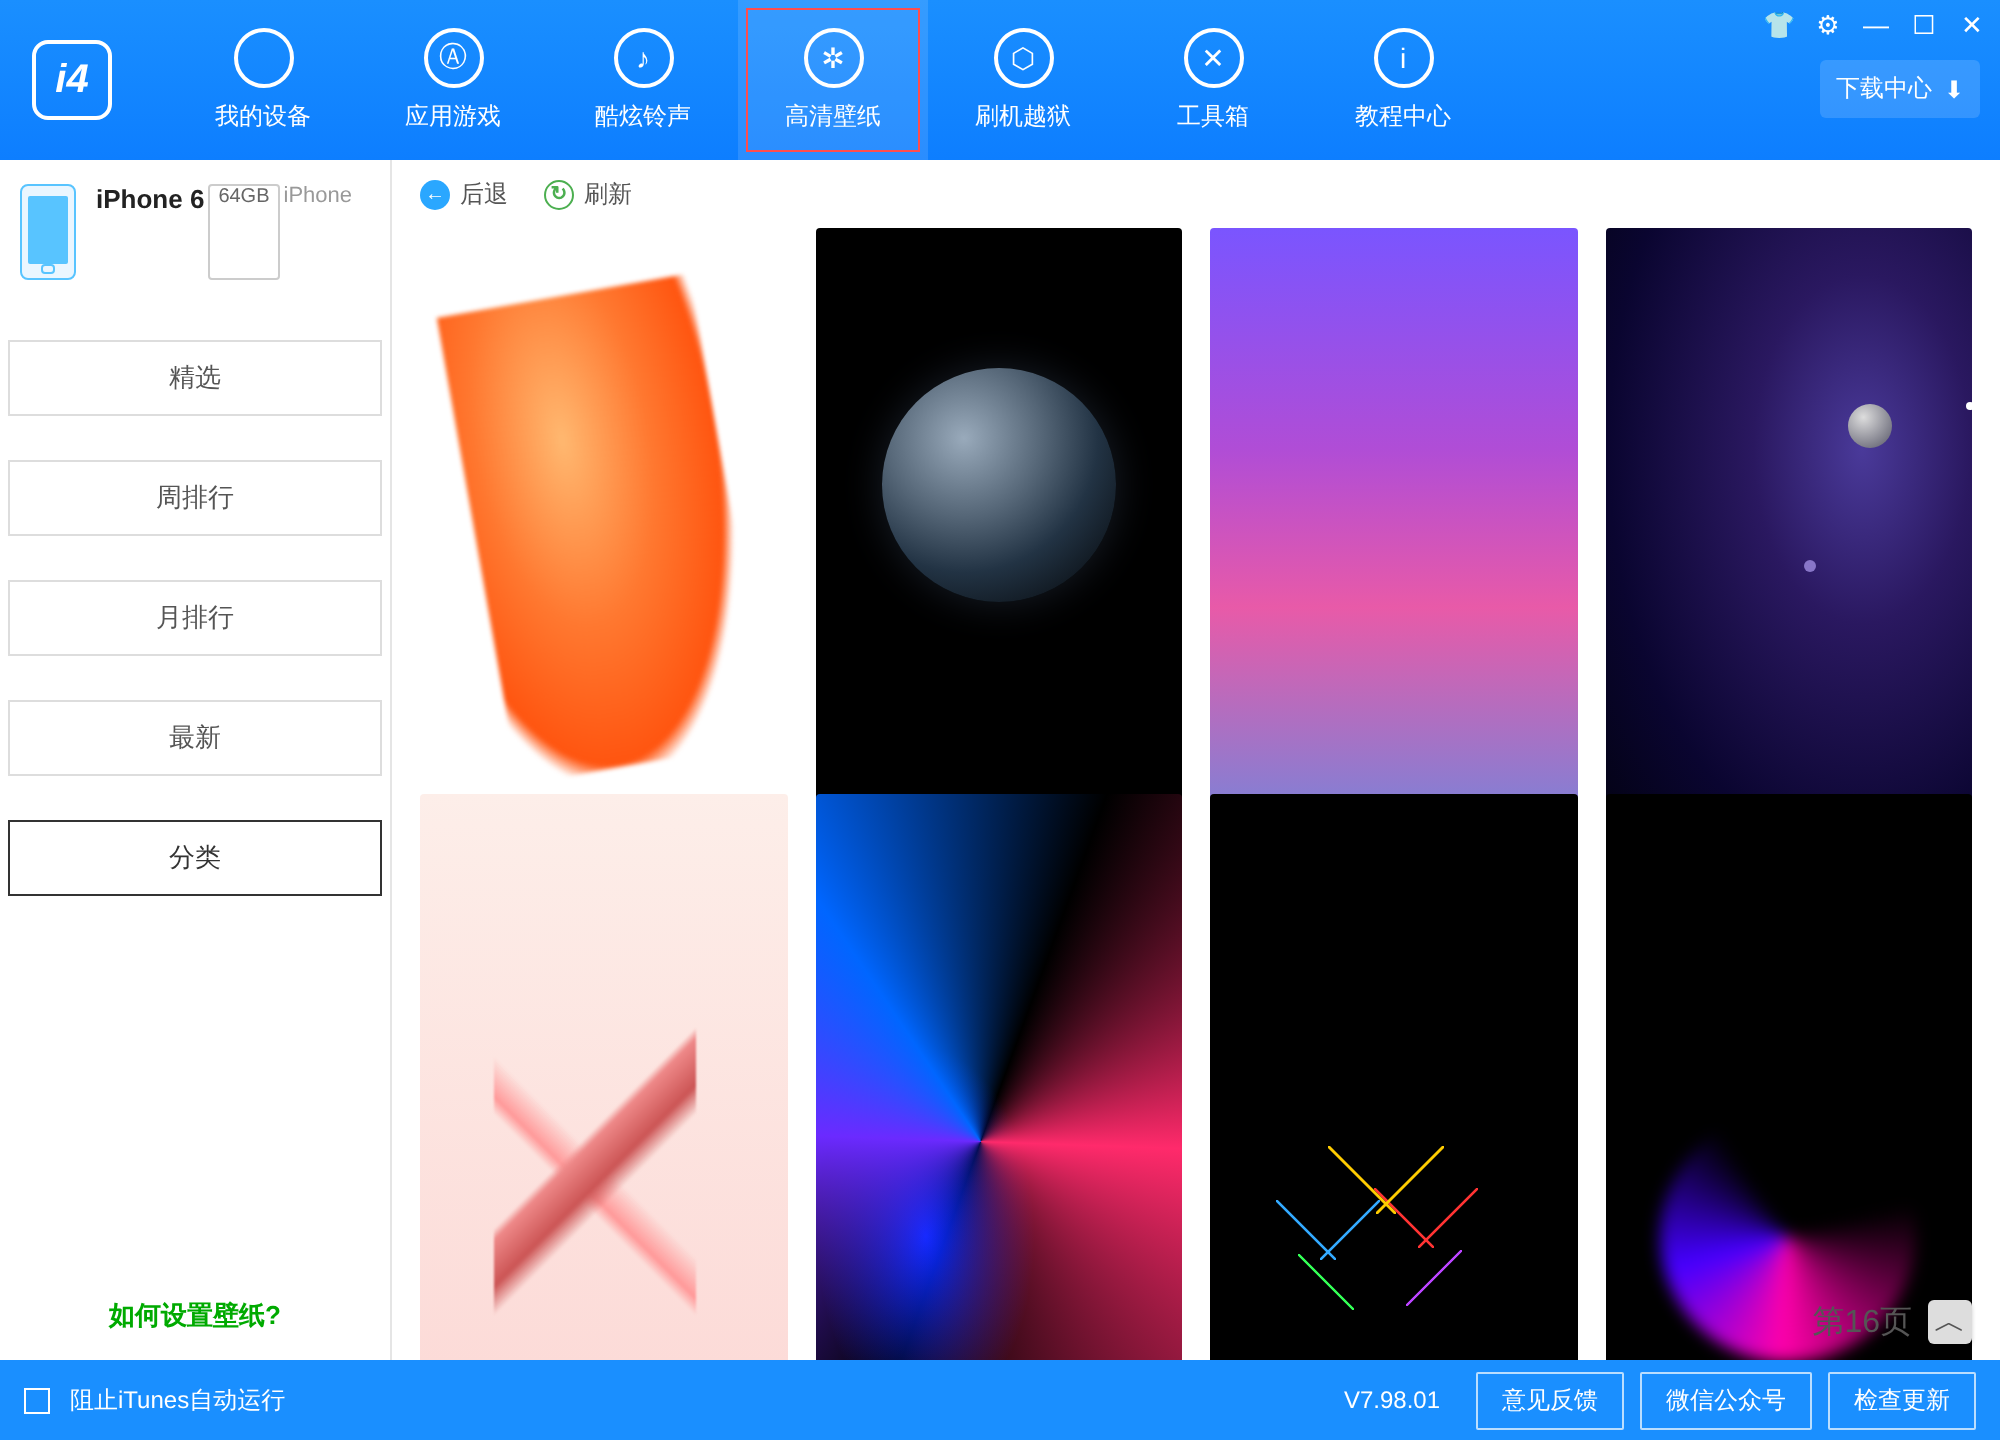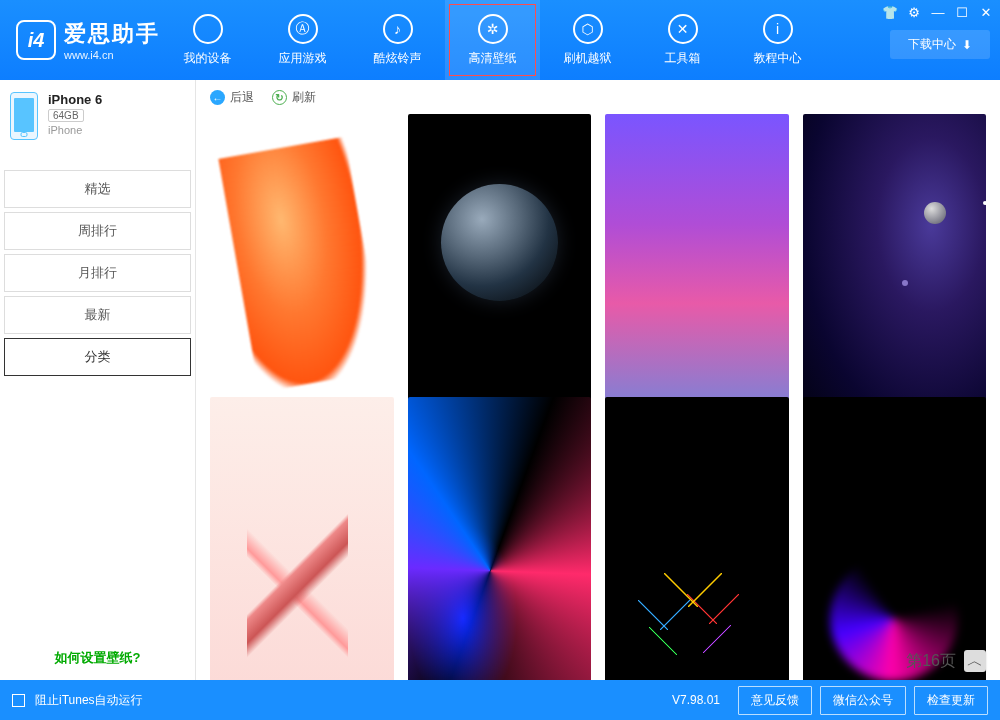--- a/index.html
+++ b/index.html
@@ -1,42 +1,42 @@
 <!DOCTYPE html>
 <html><head>
 <meta charset="utf-8">
 <style>
 *{margin:0;padding:0;box-sizing:border-box;font-family:"Microsoft YaHei",Arial,sans-serif}
 body{width:1000px;height:720px;overflow:hidden;background:#fff;font-size:12px}
 .header{height:80px;background:linear-gradient(#1a8fff,#0d7eff);display:flex;align-items:center;padding:0 8px;color:#fff;position:relative}
-.logo-block{display:flex;align-items:center;margin-left:8px}
+.logo-block{display:flex;align-items:center;margin-right:20px;margin-left:8px}
 .logo-icon{width:40px;height:40px;border:2px solid #fff;border-radius:8px;display:flex;align-items:center;justify-content:center;font-size:20px;font-weight:bold;font-style:italic;margin-right:8px}
 .logo-text{display:flex;flex-direction:column}
 .logo-title{font-size:22px;font-weight:bold;letter-spacing:2px}
 .logo-url{font-size:11px;opacity:.9}
 .nav{display:flex;height:100%}
 .nav-item{width:95px;display:flex;flex-direction:column;align-items:center;justify-content:center;cursor:pointer;position:relative}
 .nav-item.active{background:rgba(255,255,255,.12)}
 .nav-item.active::after{content:"";position:absolute;inset:4px;border:1px solid #ff4d4d;pointer-events:none}
 .nav-icon{width:30px;height:30px;border:2px solid #fff;border-radius:50%;display:flex;align-items:center;justify-content:center;margin-bottom:6px;font-size:14px}
 .nav-label{font-size:12px}
 .win-controls{position:absolute;top:4px;right:6px;display:flex;gap:8px}
 .win-btn{width:16px;height:16px;display:flex;align-items:center;justify-content:center;cursor:pointer;font-size:13px;color:#fff}
-.download-center{position:absolute;top:30px;right:10px;background:rgba(255,255,255,.15);padding:6px 18px;border-radius:3px;font-size:12px;cursor:pointer;display:flex;align-items:center;gap:6px}
+.download-center{position:absolute;top:30px;right:10px;background:rgba(255,255,255,.15);padding:6px 8px;border-radius:3px;font-size:12px;cursor:pointer;display:flex;align-items:center;gap:6px}
 .body{display:flex;height:600px}
 .sidebar{width:196px;border-right:1px solid #e5e5e5;display:flex;flex-direction:column}
 .device{display:flex;padding:12px 10px;gap:10px}
 .device-img{width:28px;height:48px;border:1.5px solid #58c4ff;border-radius:4px;position:relative;background:#eaf6ff}
 .device-img::before{content:"";position:absolute;top:5px;left:3px;right:3px;bottom:7px;background:#58c4ff;border-radius:1px}
 .device-img::after{content:"";position:absolute;bottom:2px;left:50%;width:5px;height:3px;border:1px solid #58c4ff;border-radius:2px;transform:translateX(-50%)}
-.device-info{display:flex;flex-direction:column;gap:2px}
+.device-info{display:flex;flex-direction:row;gap:2px}
 .device-name{font-weight:bold;font-size:13px;color:#222}
 .device-cap{border:1px solid #ccc;padding:0 4px;font-size:10px;color:#666;width:fit-content;border-radius:2px}
 .device-type{font-size:11px;color:#999}
-.side-tabs{display:flex;flex-direction:column;gap:4px;padding:18px 4px 0}
+.side-tabs{display:flex;flex-direction:column;gap:22px;padding:18px 4px 0}
 .side-tab{height:38px;border:1px solid #ddd;display:flex;align-items:center;justify-content:center;font-size:13px;color:#555;cursor:pointer;background:#fff}
 .side-tab.active{border:1.5px solid #333;color:#333;font-weight:400}
 .help-link{margin-top:auto;margin-bottom:13px;text-align:center;color:#0a0;font-size:13px;font-weight:bold;cursor:pointer}
 .main{flex:1;display:flex;flex-direction:column;overflow:hidden}
 .toolbar{height:34px;display:flex;align-items:center;gap:18px;padding:0 14px;font-size:12px;color:#555}
 .tool-btn{display:flex;align-items:center;gap:5px;cursor:pointer}
 .tb-icon{width:15px;height:15px;border-radius:50%;display:flex;align-items:center;justify-content:center;font-size:10px;font-weight:bold}
 .tb-back{background:#2aa7ff;color:#fff}
 .tb-refresh{border:1.5px solid #4caf50;color:#4caf50}
 .grid{flex:1;overflow:auto;padding:0 14px 14px;display:grid;grid-template-columns:repeat(4,1fr);gap:14px;position:relative}
@@ -71,24 +71,20 @@
 .spacer{flex:1}
 .sb-btn{border:1px solid rgba(255,255,255,.7);padding:5px 12px;cursor:pointer;border-radius:1px}
 .version{margin-right:8px}
 </style>
 </head>
 <body>
 
 <div class="header">
   <div class="logo-block">
     <div class="logo-icon">i4</div>
-    <div class="logo-text">
-      <div class="logo-title">爱思助手</div>
-      <div class="logo-url">www.i4.cn</div>
-    </div>
   </div>
   <div class="nav" id="nav">
       <div class="nav-item">
         <div class="nav-icon"></div>
         <div class="nav-label">我的设备</div>
       </div>
       <div class="nav-item">
         <div class="nav-icon">Ⓐ</div>
         <div class="nav-label">应用游戏</div>
       </div>

